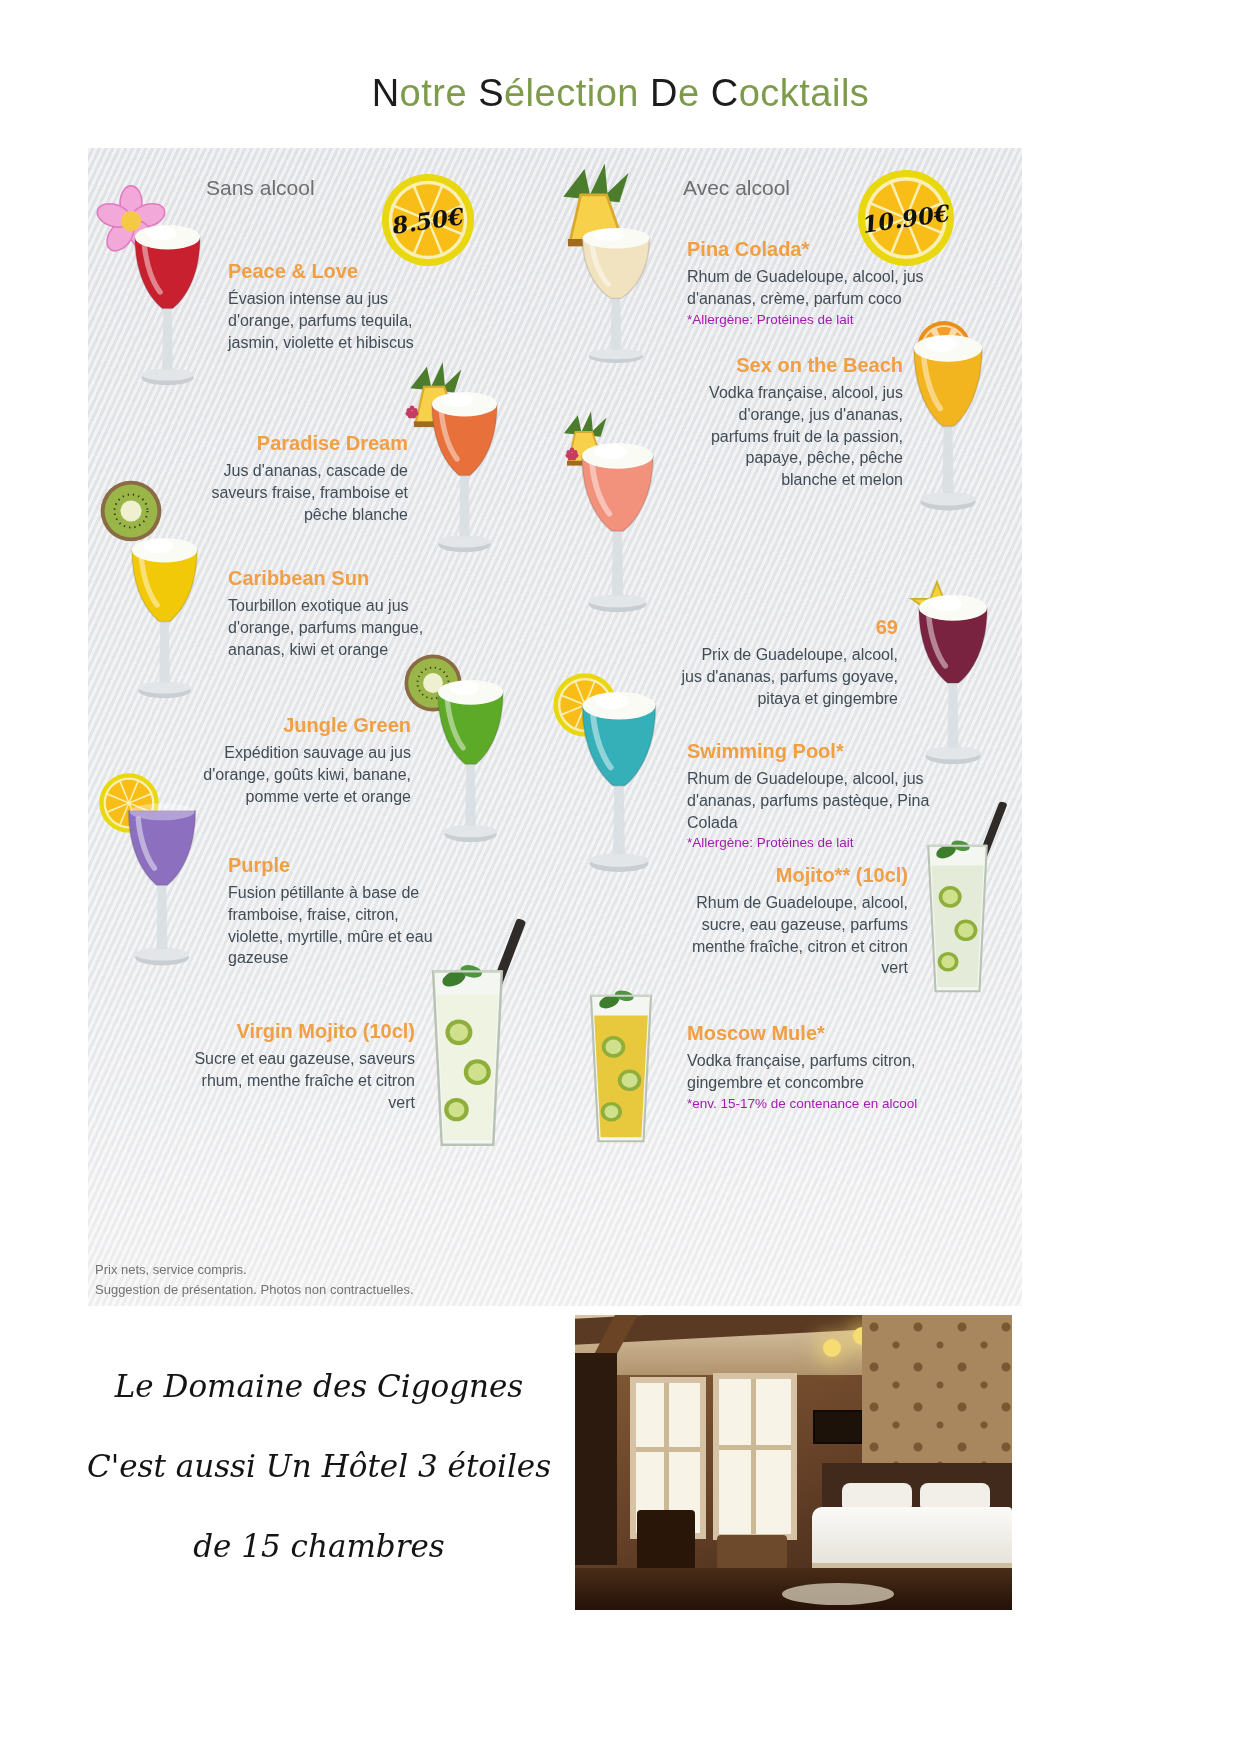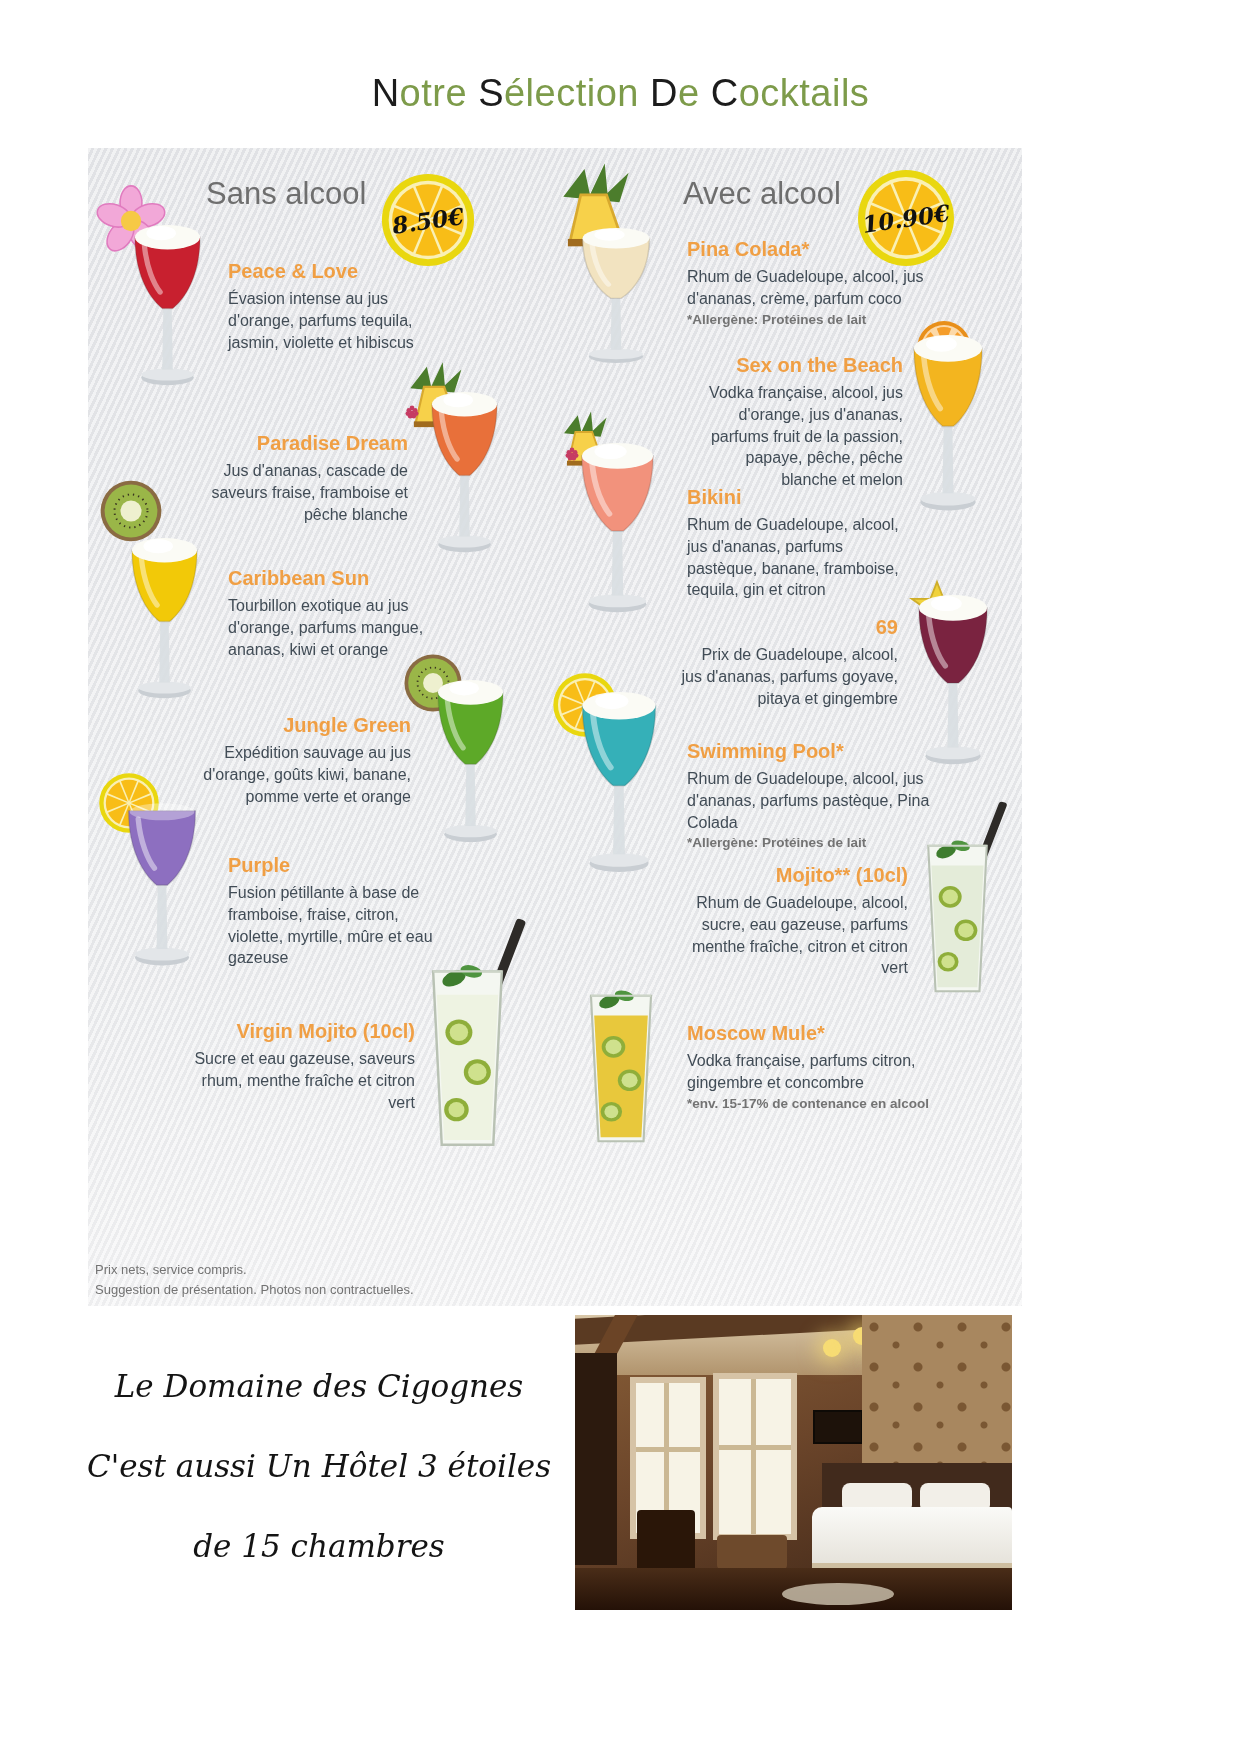--- a/index.html
+++ b/index.html
@@ -8,33 +8,33 @@
   
   .title{position:absolute;top:72px;left:0;width:100%;text-align:center;
          font-size:38px;letter-spacing:.5px;color:#7d9b4a;}
   .title .cap{color:#1c1c1c;}
   
   .panel{position:absolute;left:88px;top:148px;width:934px;height:1158px;
          background:#e9eaec;
          background-image:
            repeating-linear-gradient(115deg, rgba(255,255,255,.45) 0 3px, rgba(120,125,135,.05) 3px 6px),
            linear-gradient(180deg,#e6e7ea 0%,#ebecee 70%,#f4f4f5 100%);}
-  .colhead{position:absolute;font-size:31px;color:#6e6e6e;}
+  .colhead{position:absolute;font-size:21px;color:#6e6e6e;}
   
   .badge{position:absolute;}
   .badge svg{display:block;overflow:visible;}
   .badge .price{position:absolute;left:0;top:0;width:100%;height:100%;
                 display:flex;align-items:center;justify-content:center;
                 font-family:"DejaVu Serif",serif;font-style:italic;font-weight:bold;
                 font-size:23px;color:#111;transform:rotate(-8deg);}
   
   .item{position:absolute;line-height:1.36;}
   .item .name{font-size:20px;font-weight:bold;color:#f09f44;margin-bottom:3px;}
   .item .desc{font-size:16px;color:#414c56;}
-  .item .note{font-size:13.5px;font-weight:700;color:#737373;margin-top:1px;}
+  .item .note{font-size:13.5px;font-weight:400;color:#a21caf;margin-top:1px;}
   .alignR{text-align:right;}
   .footnote{position:absolute;left:95px;top:1260px;font-size:13px;color:#737373;line-height:1.55;}
   
   .drink,.garnish{position:absolute;}
   .drink svg,.garnish svg{display:block;overflow:visible;width:100%;height:100%;}
   
   .footer-script{position:absolute;left:86px;top:1368px;width:466px;text-align:center;
                  font-family:"DejaVu Serif",serif;font-style:italic;font-size:31px;color:#141414;
                  display:flex;flex-direction:column;gap:44px;}
   
@@ -411,24 +411,20 @@
 
   <div class="item" style="left:687px;top:236px;width:245px;">
     <div class="name">Pina Colada*</div>
     <div class="desc">Rhum de Guadeloupe, alcool, jus d'ananas, crème, parfum coco</div>
     <div class="note">*Allergène: Protéines de lait</div>
   </div>
   <div class="item alignR" style="left:688px;top:352px;width:215px;">
     <div class="name">Sex on the Beach</div>
     <div class="desc">Vodka française, alcool, jus d'orange, jus d'ananas, parfums fruit de la passion, papaye, pêche, pêche blanche et melon</div>
   </div>
-  <div class="item" style="left:687px;top:484px;width:212px;">
-    <div class="name">Bikini</div>
-    <div class="desc">Rhum de Guadeloupe, alcool, jus d'ananas, parfums pastèque, banane, framboise, tequila, gin et citron</div>
-  </div>
   <div class="item alignR" style="left:680px;top:614px;width:218px;">
     <div class="name">69</div>
     <div class="desc">Prix de Guadeloupe, alcool, jus d'ananas, parfums goyave, pitaya et gingembre</div>
   </div>
   <div class="item" style="left:687px;top:738px;width:245px;">
     <div class="name">Swimming Pool*</div>
     <div class="desc">Rhum de Guadeloupe, alcool, jus d'ananas, parfums pastèque, Pina Colada</div>
     <div class="note">*Allergène: Protéines de lait</div>
   </div>
   <div class="item alignR" style="left:680px;top:862px;width:228px;">

